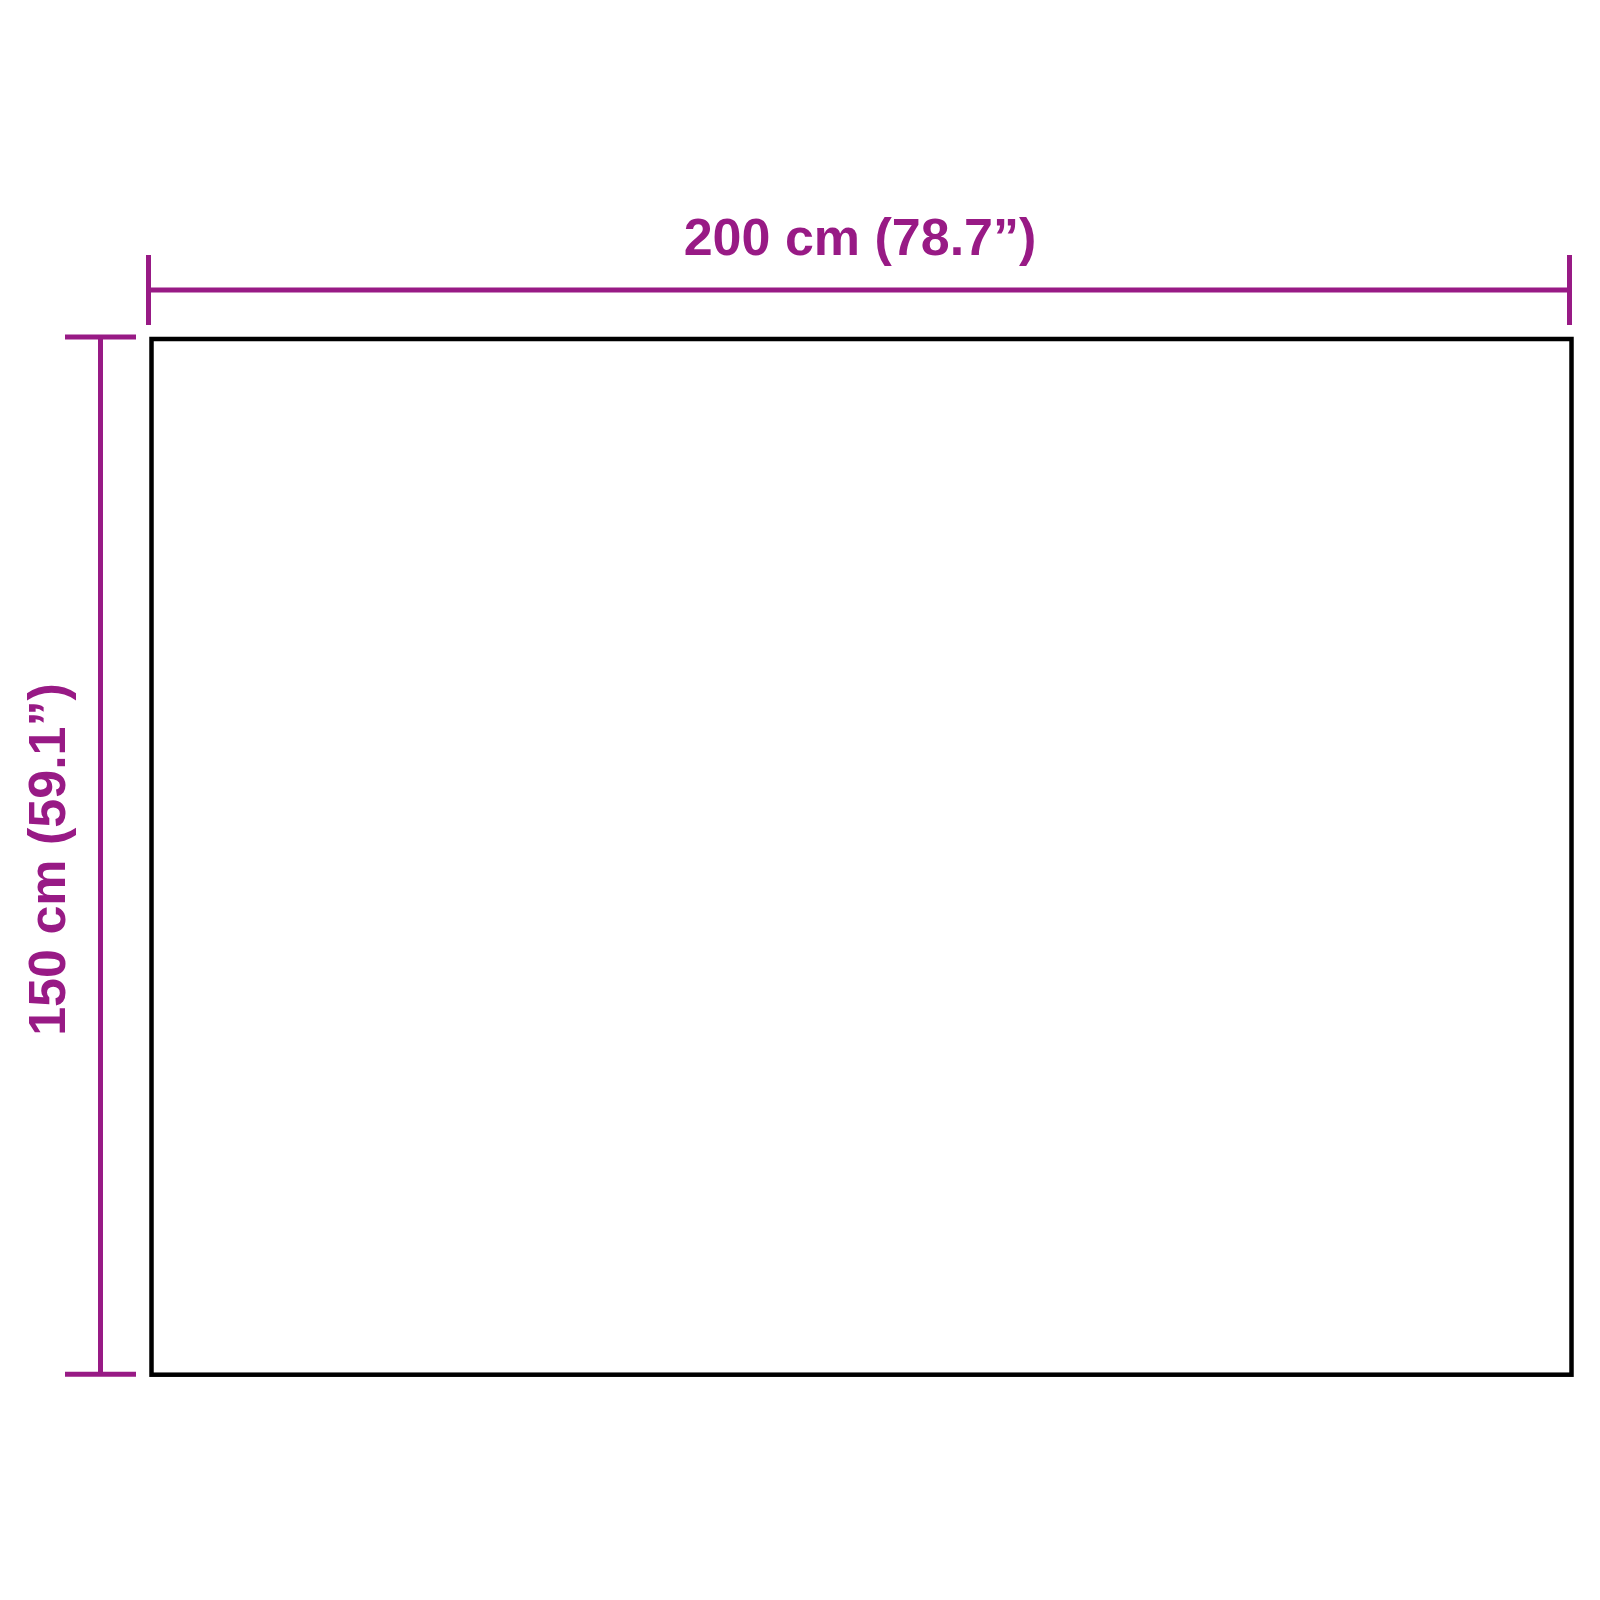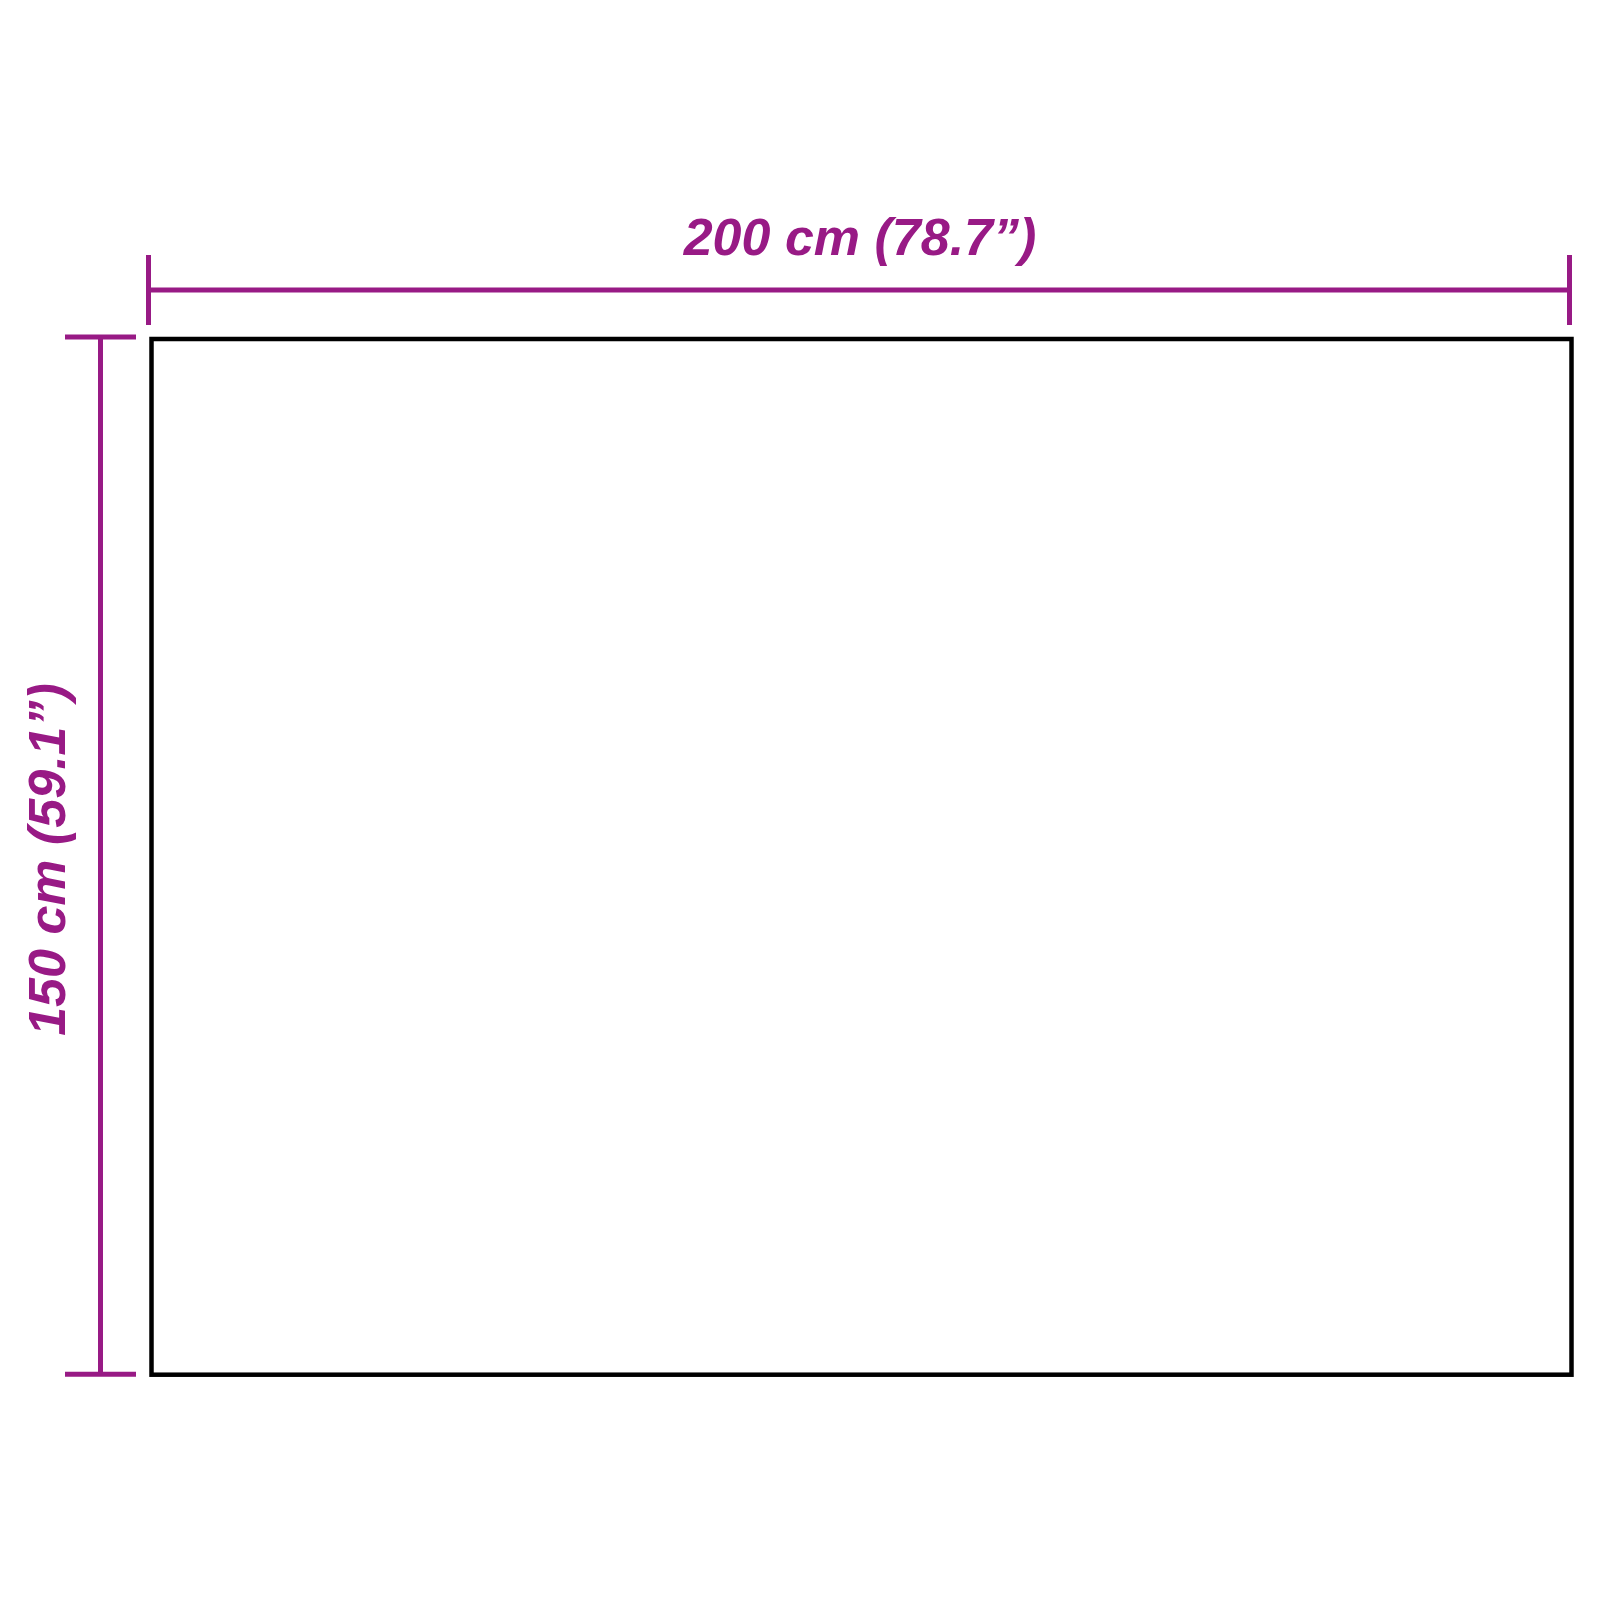--- a/index.html
+++ b/index.html
@@ -1,16 +1,16 @@
 <!DOCTYPE html>
 <html><head>
 <meta charset="utf-8">
 <style>
   html,body{margin:0;padding:0;background:#ffffff;}
-  .wrap{width:1600px;height:1444px;position:relative;overflow:hidden;font-style:italic;}
+  .wrap{width:1600px;height:1444px;position:relative;overflow:hidden;}
   text{font-family:"Liberation Sans",sans-serif;font-weight:bold;}
 </style>
 </head>
 <body>
 <div class="wrap">
 <svg width="1600" height="1600" viewBox="0 0 1600 1600" xmlns="http://www.w3.org/2000/svg">
 
   <rect x="151.5" y="339" width="1420" height="1035.7" fill="#ffffff" stroke="#000000" stroke-width="4.5"></rect>
 
   <g stroke="#981A85" stroke-width="5">

